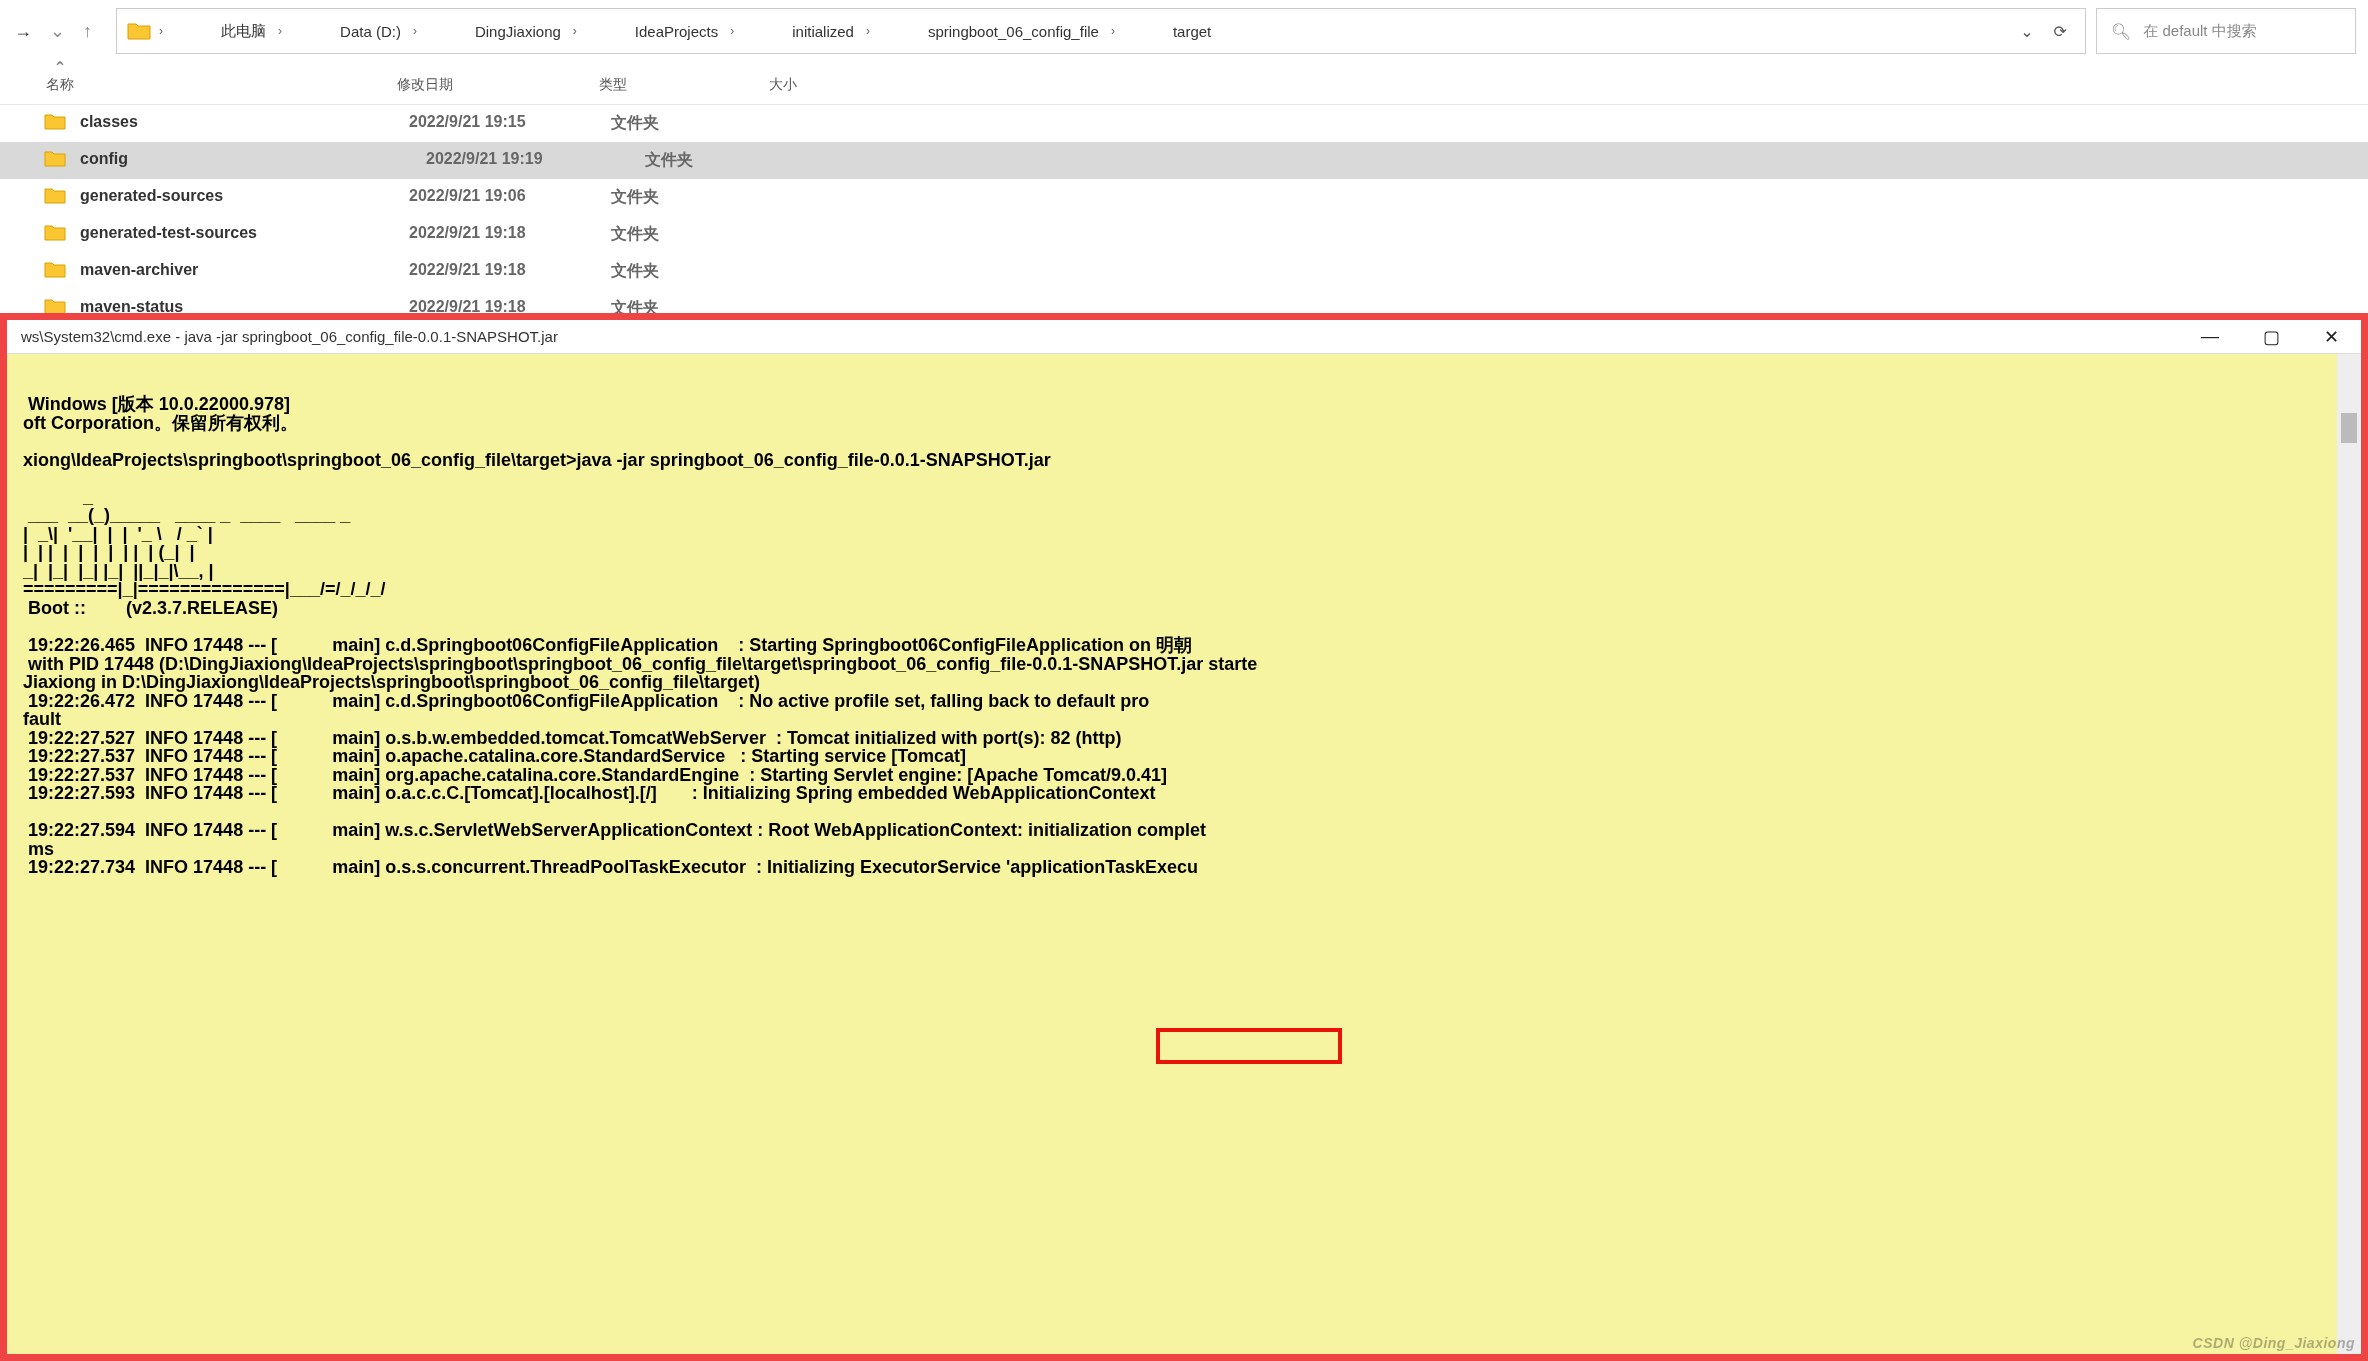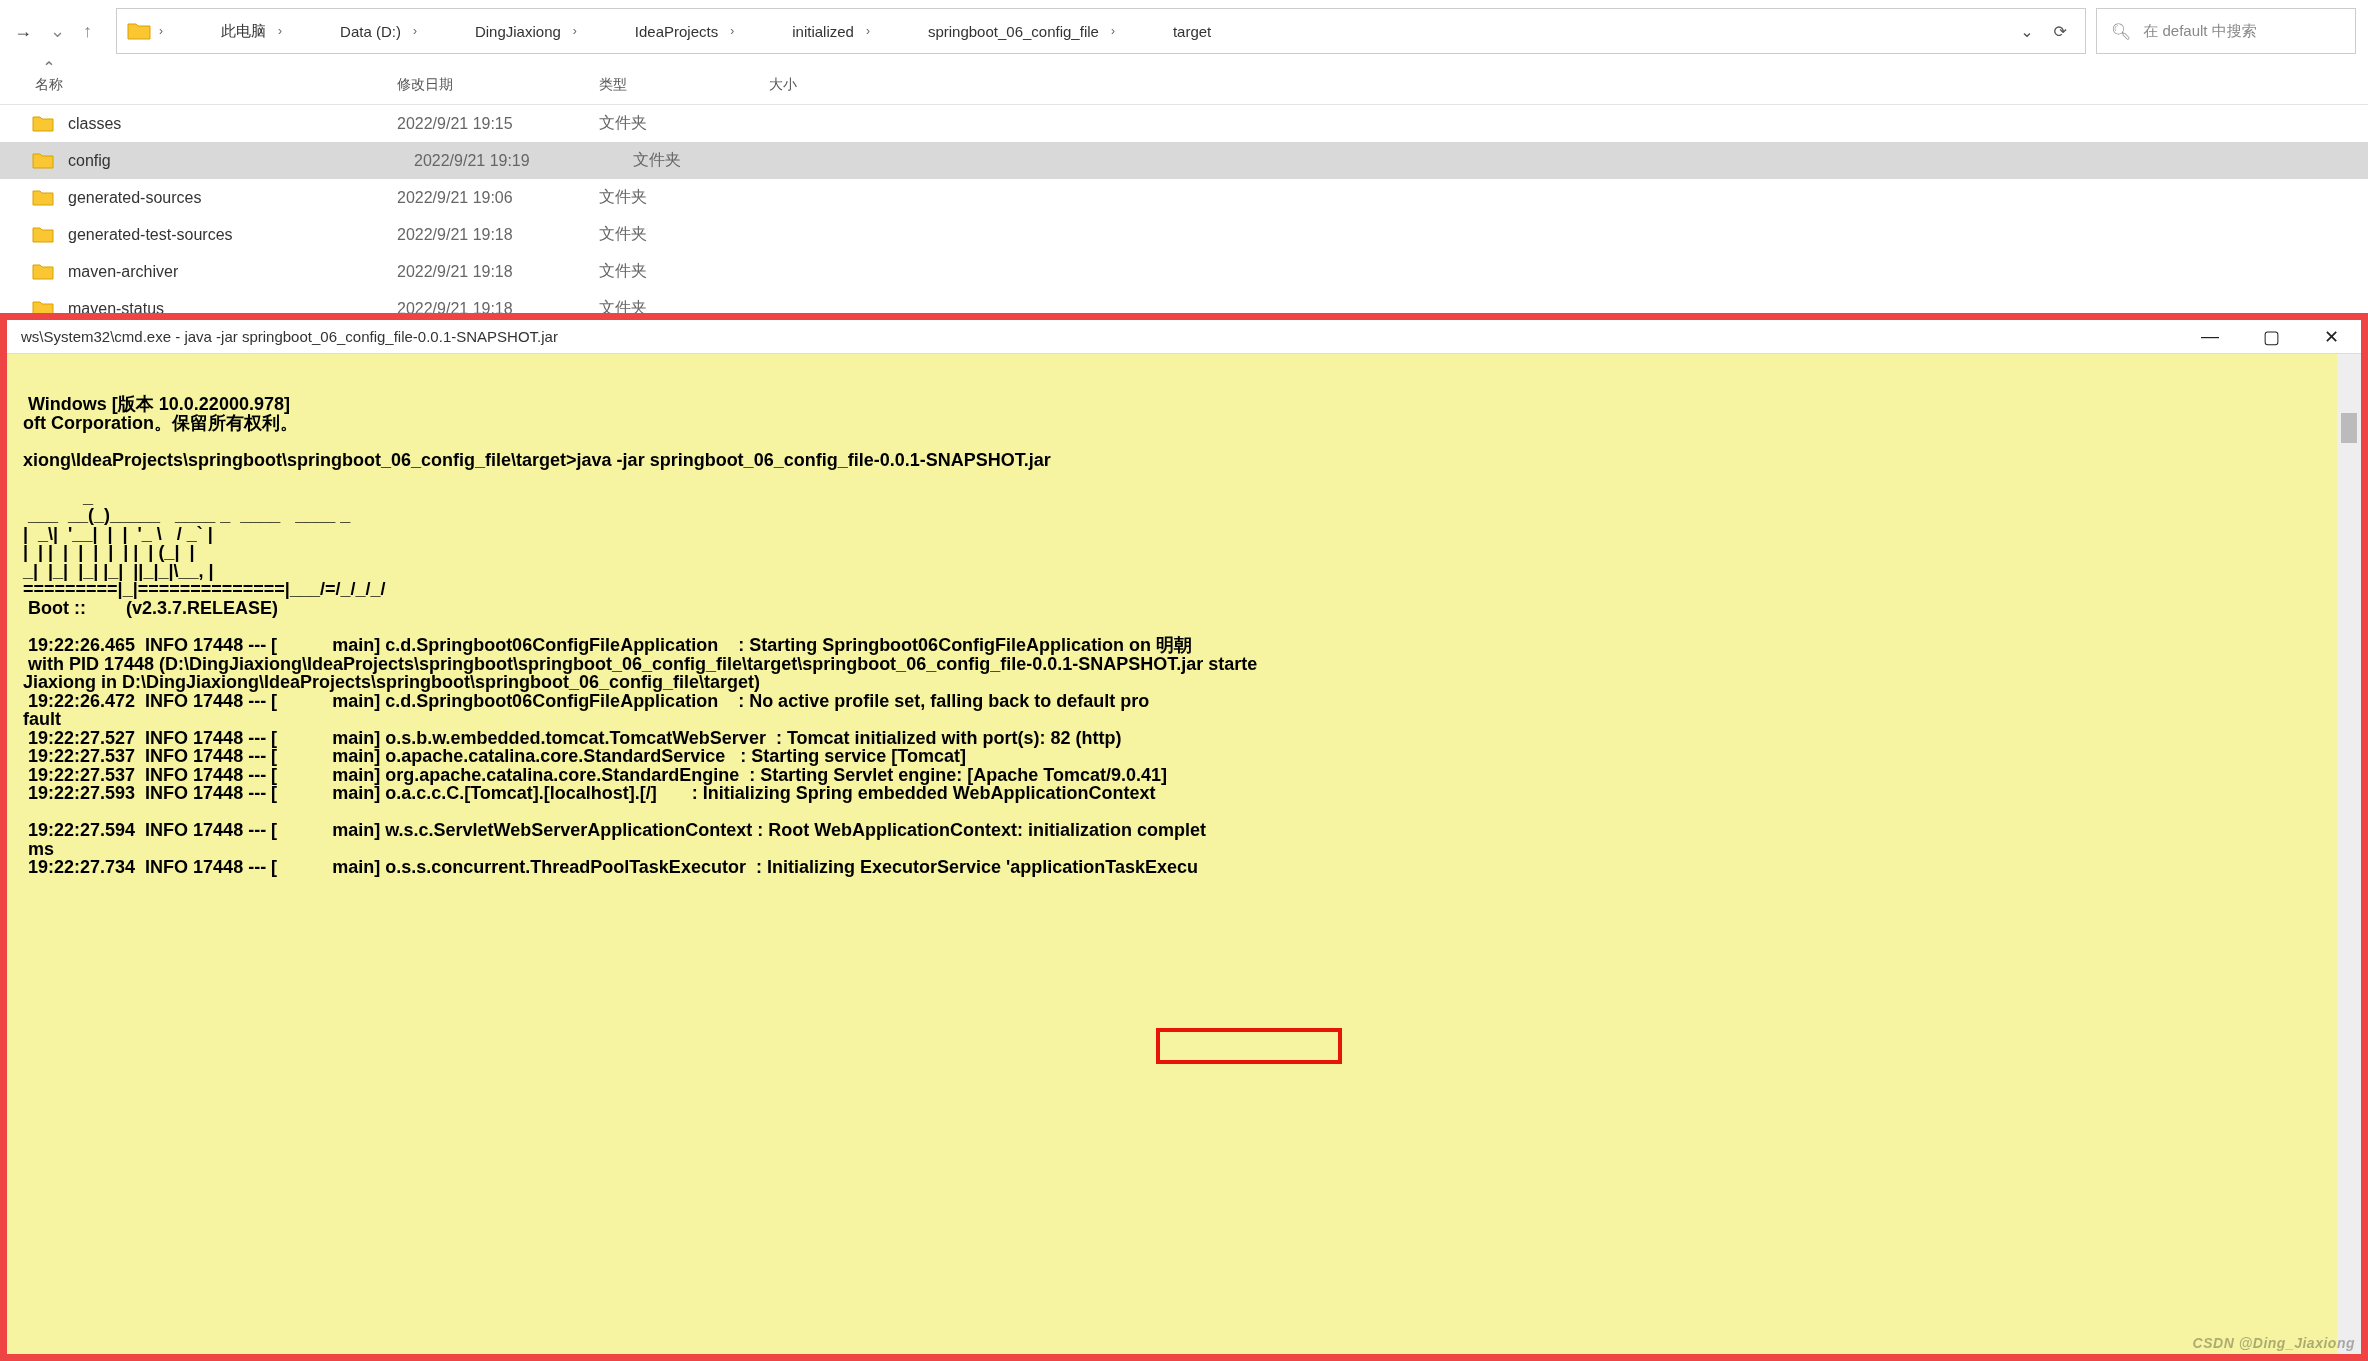--- a/index.html
+++ b/index.html
@@ -14,27 +14,27 @@
     .folder-mini svg { width: 100%; height: 100%; }
     .breadcrumb { display: flex; align-items: center; gap: 8px; flex: 1; }
     .crumb { color: #333; cursor: pointer; padding: 2px 4px; margin-left: 46px; }
     .crumb-sep { color: #666; font-size: 12px; }
     .addr-icons { display: flex; gap: 20px; padding-right: 8px; }
     .addr-icon { color: #555; font-size: 16px; cursor: pointer; }
     .search-bar { width: 260px; border: 1px solid #ccc; height: 46px; display: flex; align-items: center; padding: 0 14px; gap: 12px; color: #888; margin-right: 6px; }
     .search-icon { font-size: 16px; }
     .file-list { width: 100%; }
     .header-row { display: flex; border-bottom: 1px solid #e5e5e5; padding: 10px 0; font-size: 14px; color: #555; }
-    .col-name { width: 383px; padding-left: 35px; display: flex; align-items: center; gap: 22px; }
+    .col-name { width: 383px; padding-left: 46px; display: flex; align-items: center; gap: 22px; }
     .col-date { width: 204px; padding-left: 14px; }
     .col-type { width: 170px; padding-left: 12px; }
     .col-size { width: 120px; padding-left: 12px; }
     .sort-ind { position: relative; }
     .sort-ind::before { content: "⌃"; position: absolute; top: -18px; left: 50%; transform: translateX(-50%); color: #777; font-size: 16px; }
-    .file-row { display: flex; align-items: center; padding: 8px 0; font-size: 16px; }
+    .file-row { display: flex; align-items: flex-start; padding: 8px 12px; font-size: 16px; font-weight: bold; }
     .file-row.selected { background: #d9d9d9; gap: 17px; }
     .file-row .col-name { padding-left: 32px; gap: 14px; color: #333; }
     .file-row .col-date, .file-row .col-type, .file-row .col-size { color: #666; }
     .folder-icon { width: 22px; height: 18px; display: inline-block; }
     .folder-icon svg { width: 100%; height: 100%; }
     .cmd-window { position: absolute; top: 313px; left: 0; right: 0; bottom: 0; border: 7px solid #ef4444; background: #fff; }
     .cmd-title { background: #fff; height: 34px; display: flex; align-items: center; padding: 0 14px; font-size: 15px; color: #333; border-bottom: 1px solid #ddd; position: relative; }
     .cmd-title-text { flex: 1; }
     .win-controls { display: flex; gap: 44px; padding-right: 8px; }
     .win-ctrl { font-size: 18px; color: #222; cursor: pointer; }

